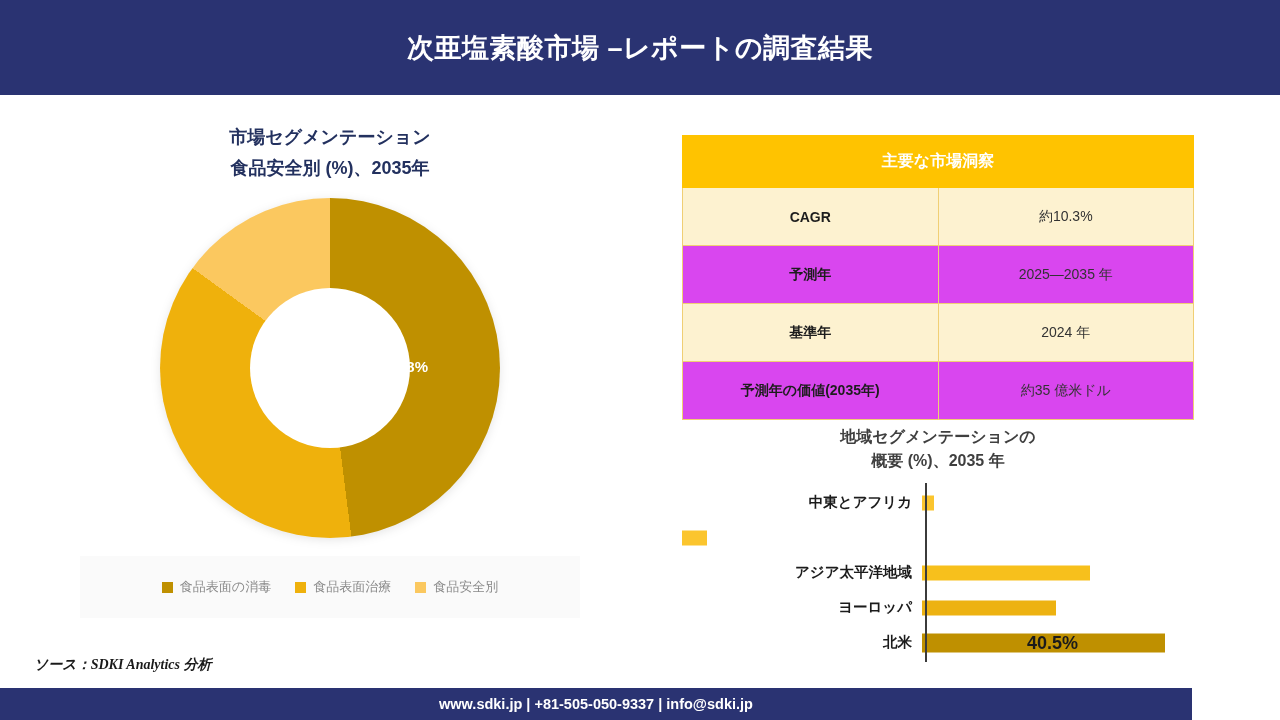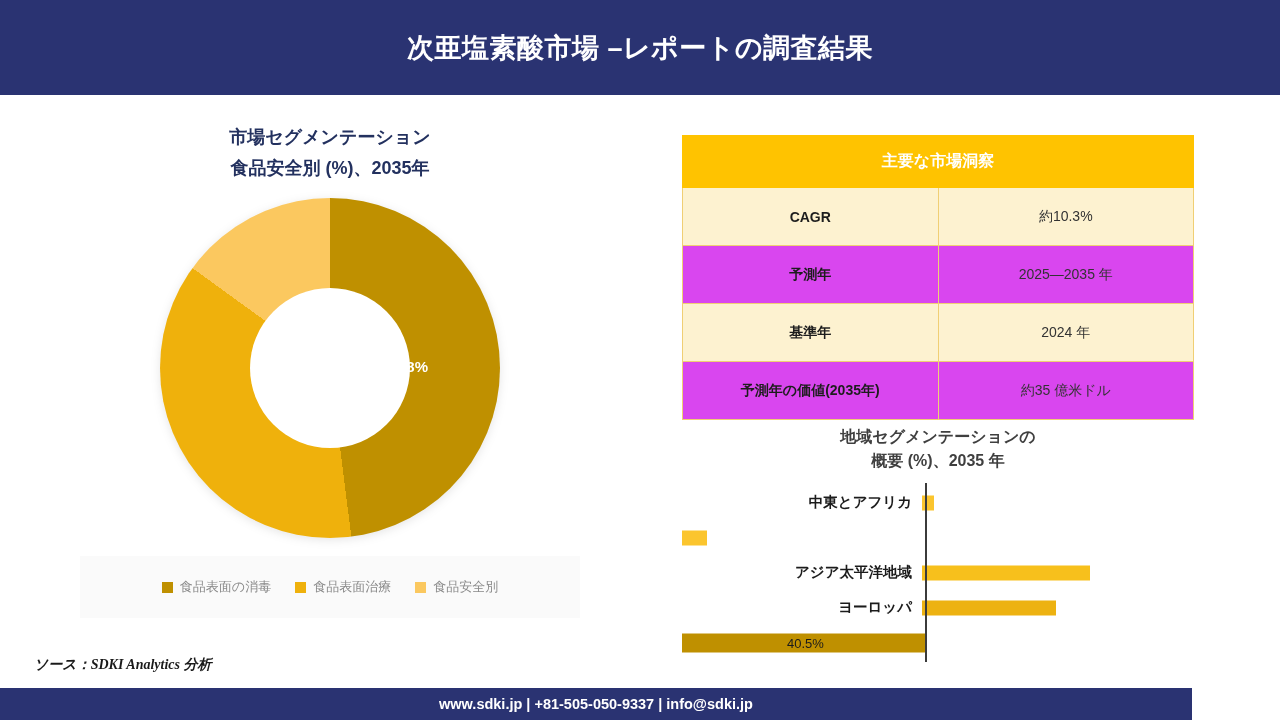--- a/index.html
+++ b/index.html
@@ -85,21 +85,21 @@
     position: absolute; left: 0; top: 50%; transform: translateY(-50%);
     height: 15px;
   }
   .bar-row.wide .bar-fill { height: 19px; }
   .bar-axis {
     position: absolute; left: 243px; top: -2px; width: 2px; height: 179px;
     background: #3b3b3b;
   }
   .bar-datalabel {
     position: absolute; left: 105px; top: 50%; transform: translateY(-50%);
-    font-size: 13px; font-weight: 400; color: #1b1b1b;
+    font-size: 18px; font-weight: 700; color: #1b1b1b;
   }
 
   
   .source {
     position: absolute; left: 34px; top: 656px;
     font-family: "Liberation Serif", "DejaVu Serif", serif;
     font-style: italic; font-weight: 700; font-size: 14px; color: #1a1a1a;
   }
   .footer {
     position: absolute; left: 0; top: 688px; width: 1192px; height: 32px;
@@ -196,20 +196,21 @@
               <div class="bar-fill" style="width: 168px; background: rgb(247, 192, 28);"></div>
             </div>
           </div>
           <div class="bar-row">
             <div class="bar-cat">ヨーロッパ</div>
             <div class="bar-track">
               <div class="bar-fill" style="width: 134.4px; background: rgb(237, 178, 17);"></div>
             </div>
           </div>
           <div class="bar-row wide">
+            <div class="bar-cat">北米</div>
             <div class="bar-track">
               <div class="bar-fill" style="width: 243px; background: rgb(191, 144, 0);"></div>
               <div class="bar-datalabel">40.5%</div>
             </div>
           </div>
         </div>
       <div class="bar-axis"></div>
     </div>
   </div>
 

